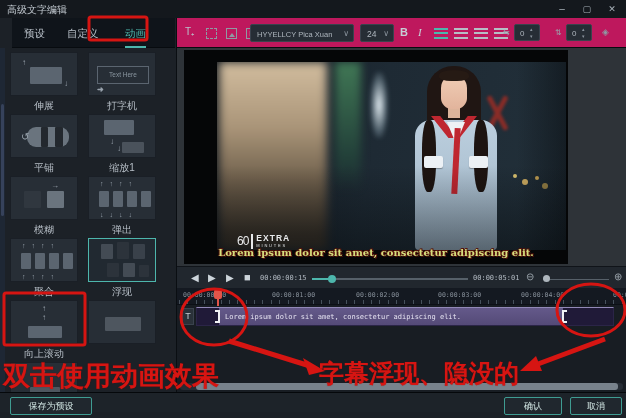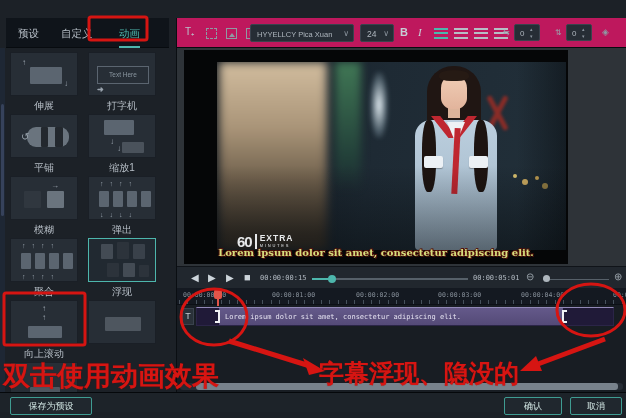--- a/index.html
+++ b/index.html
@@ -6,21 +6,21 @@
 html,body{background:#2a2a2a}
 .window{position:relative;width:626px;height:418px;background:#1c2127;overflow:hidden;
   font-family:"Liberation Sans",sans-serif;color:#c6ced5}
 
 .titlebar{position:absolute;left:0;top:0;width:626px;height:18px;background:#14181d}
 .title{position:absolute;left:7px;top:3px;font-size:10px;color:#c3cad1}
 .wctrls{position:absolute;right:8px;top:2px;display:flex;gap:13px}
 .wc{width:12px;height:13px;font-size:10px;color:#a7b0b8;line-height:13px;text-align:center}
 .wc.min::before{content:"–"}.wc.max::before{content:"▢";font-size:9px}.wc.close::before{content:"✕";font-size:9px}
 
-.tabbar{position:absolute;left:6px;top:18px;width:163px;height:30px;background:#0f141a;border-bottom:1px solid #070b0f}
+.tabbar{position:absolute;left:12px;top:18px;width:163px;height:30px;background:#0f141a;border-bottom:1px solid #070b0f}
 .tab{position:absolute;top:9px;font-size:10.5px;color:#b6bec6;cursor:pointer}
 .tab.active{color:var(--accent-teal);padding-bottom:5px;border-bottom:2px solid var(--accent-teal)}
 .vdiv{position:absolute;left:176px;top:18px;width:1px;height:374px;background:#0a0e12}
 
 .scrollstrip{position:absolute;left:0;top:48px;width:5px;height:344px;background:#1e2734}
 .scrollthumb{position:absolute;left:1px;top:56px;width:3px;height:112px;background:#36425b;border-radius:2px}
 .grid{position:absolute;left:10px;top:52px;width:150px;height:340px;overflow:hidden;
   display:grid;grid-template-columns:68px 68px;column-gap:10px;grid-auto-rows:62px}
 .cell{position:relative;cursor:pointer}
 .thumb{position:relative;width:68px;height:44px;background:#272e36;border:1px solid #1a1f26;overflow:hidden}
@@ -96,21 +96,21 @@
 .hairstrand.l{left:205px}.hairstrand.r{left:257px}
 .collar{position:absolute;left:214px;top:54px;width:46px;height:22px;background:#bf2730;
   clip-path:polygon(0 0,20% 0,50% 80%,80% 0,100% 0,62% 100%,38% 100%)}
 .shirt{position:absolute;left:230px;top:60px;width:18px;height:22px;background:#eef2f5;clip-path:polygon(0 0,100% 0,50% 100%)}
 .tie{position:absolute;left:236px;top:66px;width:6px;height:66px;background:#bf2730;transform:rotate(3deg)}
 .pocket{position:absolute;top:94px;width:19px;height:12px;background:#ecf1f5;border-radius:2px;box-shadow:0 1px 1px rgba(0,0,0,.3)}
 .pocket.l{left:207px}.pocket.r{left:252px}
 .vignette{position:absolute;left:0;top:0;width:100%;height:100%;
   background:linear-gradient(rgba(0,0,0,0) 55%,rgba(4,7,9,.45))}
 .wm{position:absolute;left:20px;bottom:1px;display:flex;align-items:flex-start;gap:3px;opacity:.95}
-.wm-num{font-size:15px;font-weight:bold;color:#f2f4f6;line-height:15px;letter-spacing:-1px}
+.wm-num{font-size:12px;font-weight:normal;color:#f2f4f6;line-height:15px;letter-spacing:-1px}
 .wm-div{width:2px;height:15px;background:#f2f4f6}
 .wm-col{display:flex;flex-direction:column}
 .wm-title{font-size:8.5px;font-weight:bold;color:#f2f4f6;letter-spacing:1px;line-height:9px}
 .wm-sub{font-size:4px;color:#e7eaec;letter-spacing:1.8px;line-height:5px}
 .subtitle{position:absolute;left:0;top:197px;width:100%;text-align:center;cursor:pointer;
   font-family:"DejaVu Serif",serif;font-size:10px;font-weight:bold;color:#d6df7e;
   text-shadow:1px 1px 0 #55120c,-1px 0 0 #55120c,0 -1px 0 #55120c,1px -1px 0 #55120c}
 
 .playbar{position:absolute;left:177px;top:266px;width:449px;height:22px;background:#21272e;border-top:1px solid #101419}
 .pb-icon{position:absolute;top:4px;font-size:10px;color:#ccd4da;cursor:pointer;line-height:13px}
@@ -163,20 +163,28 @@
   white-space:nowrap;text-shadow:0 0 1px rgba(140,8,4,.7)}
 .note.nl{left:3px;top:358px;font-size:27px}
 .note.nr1{left:319px;top:357px;font-size:25px}
 .note.nr2{left:371px;top:383px;font-size:25px}
 </style>
 </head>
 <body>
 
 <div class="window">
 
+  <div class="titlebar">
+    <span class="title">高级文字编辑</span>
+    <div class="wctrls">
+      <span class="wc min"></span>
+      <span class="wc max"></span>
+      <span class="wc close"></span>
+    </div>
+  </div>
 
   <div class="tabbar">
     <span class="tab" style="left:12px">预设</span>
     <span class="tab" style="left:55px">自定义</span>
     <span class="tab active" style="left:113px">动画</span>
   </div>
   <div class="vdiv"></div>
 
   <div class="scrollstrip">
     <div class="scrollthumb"></div>

